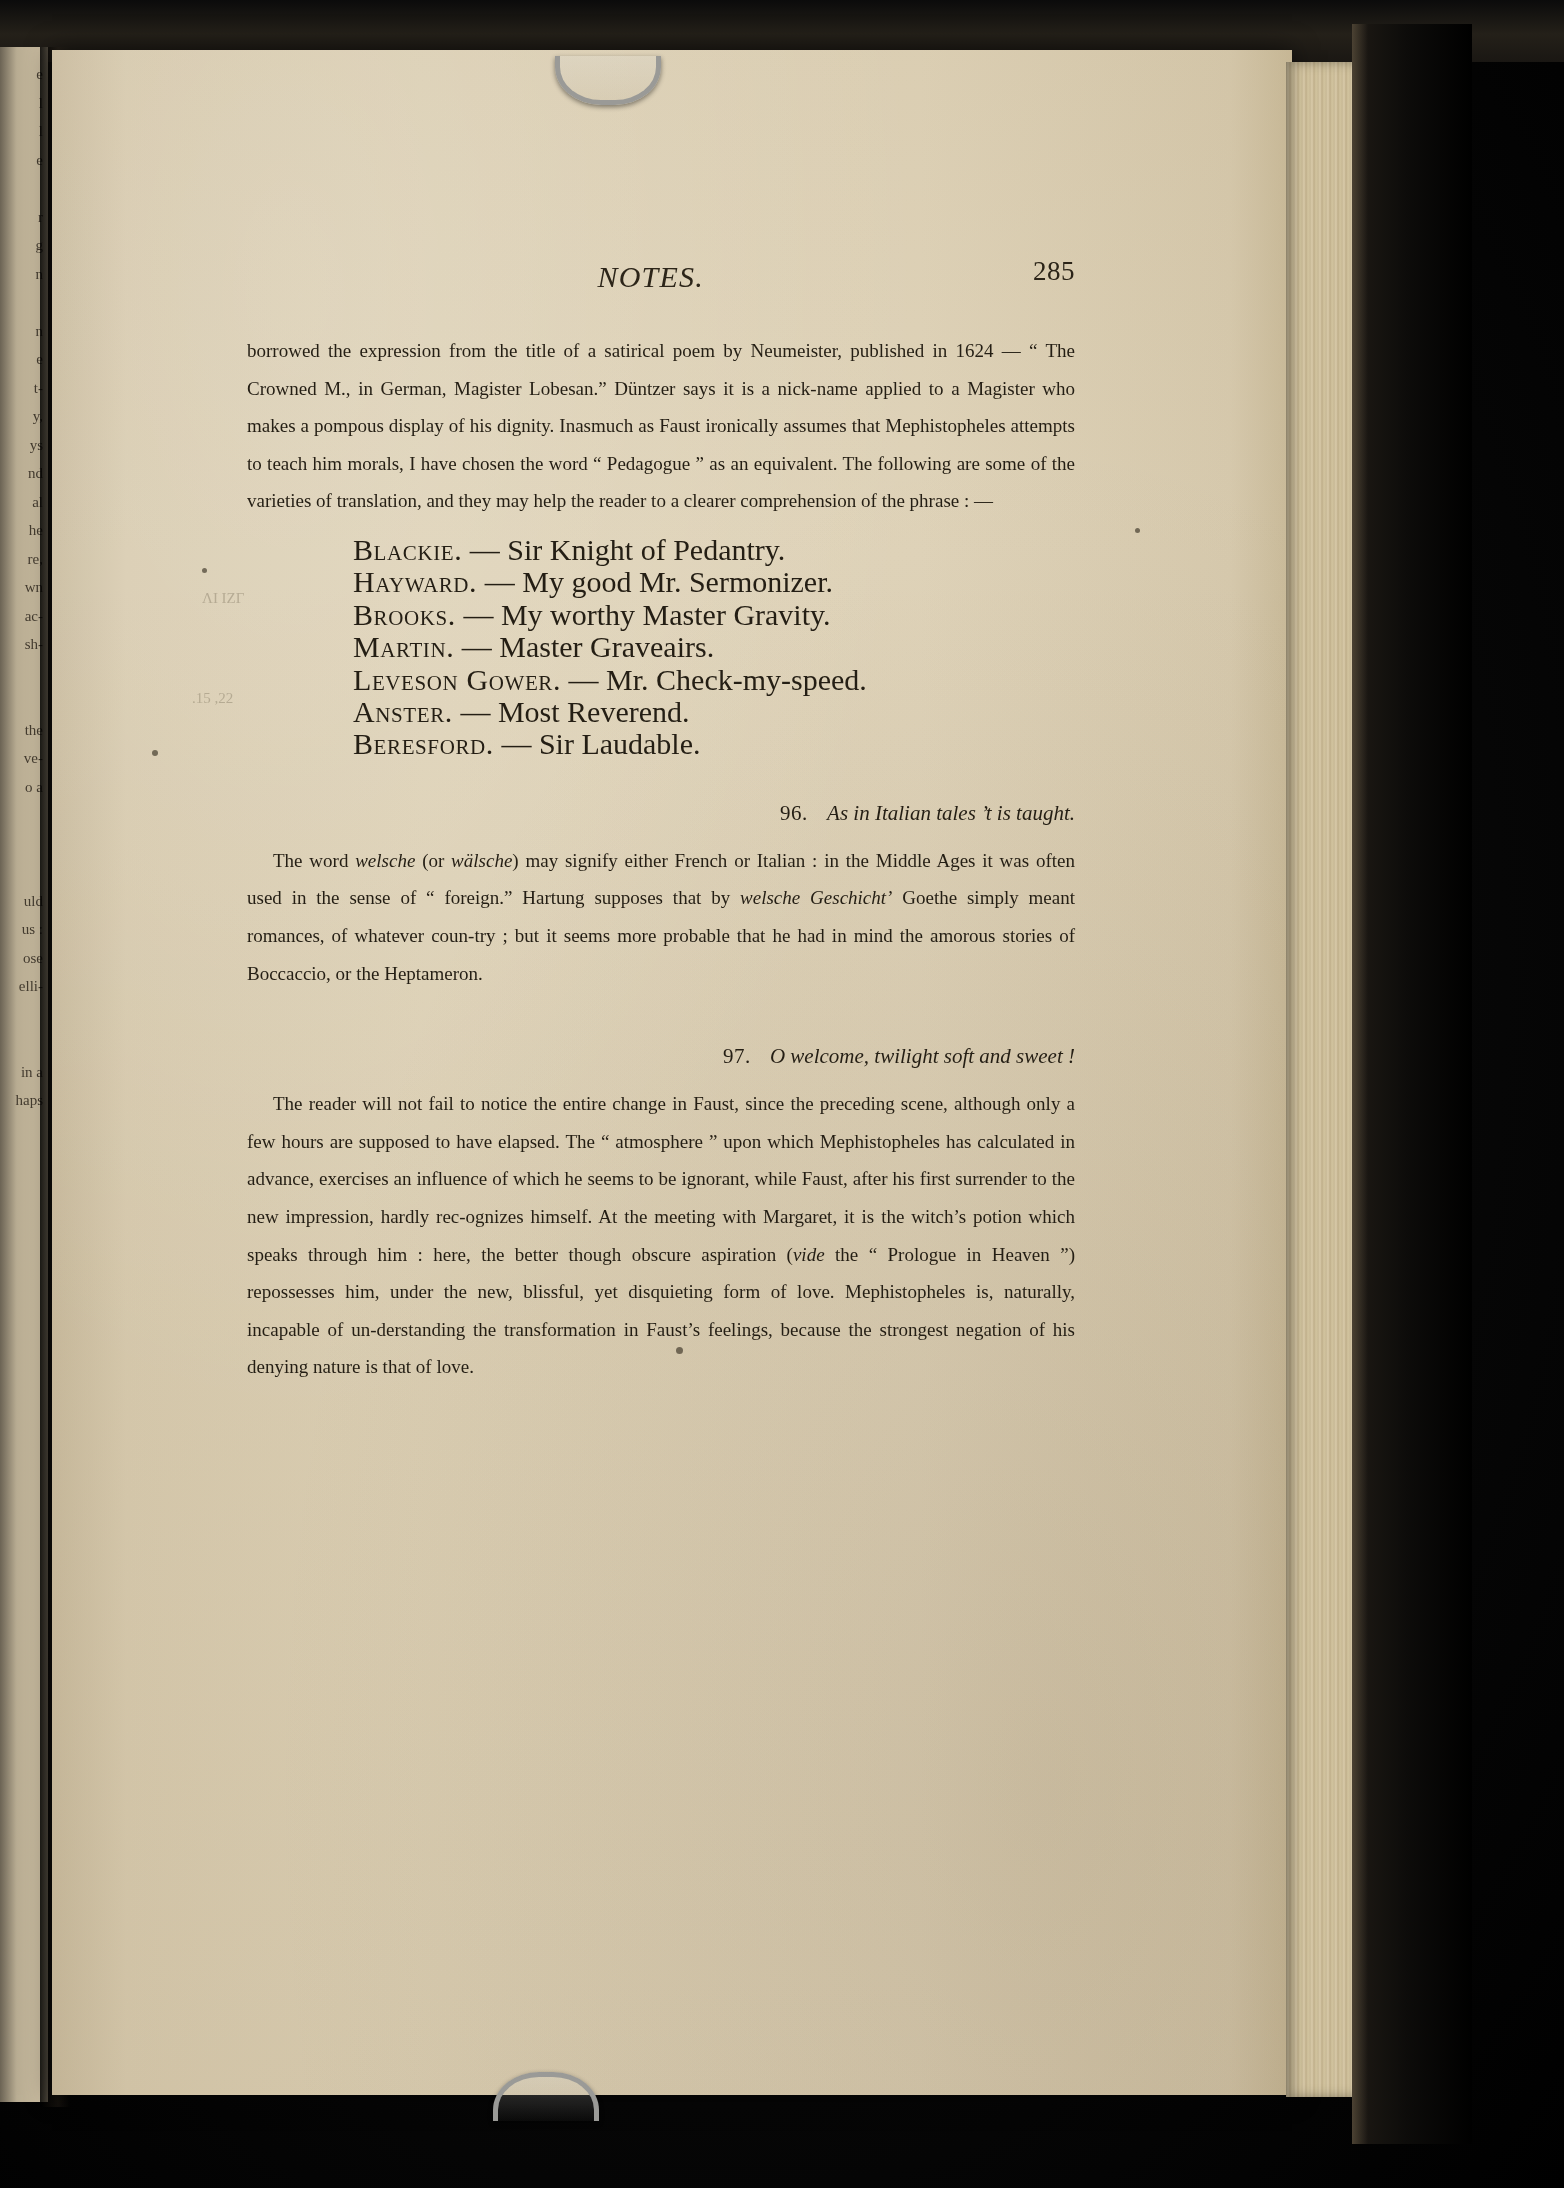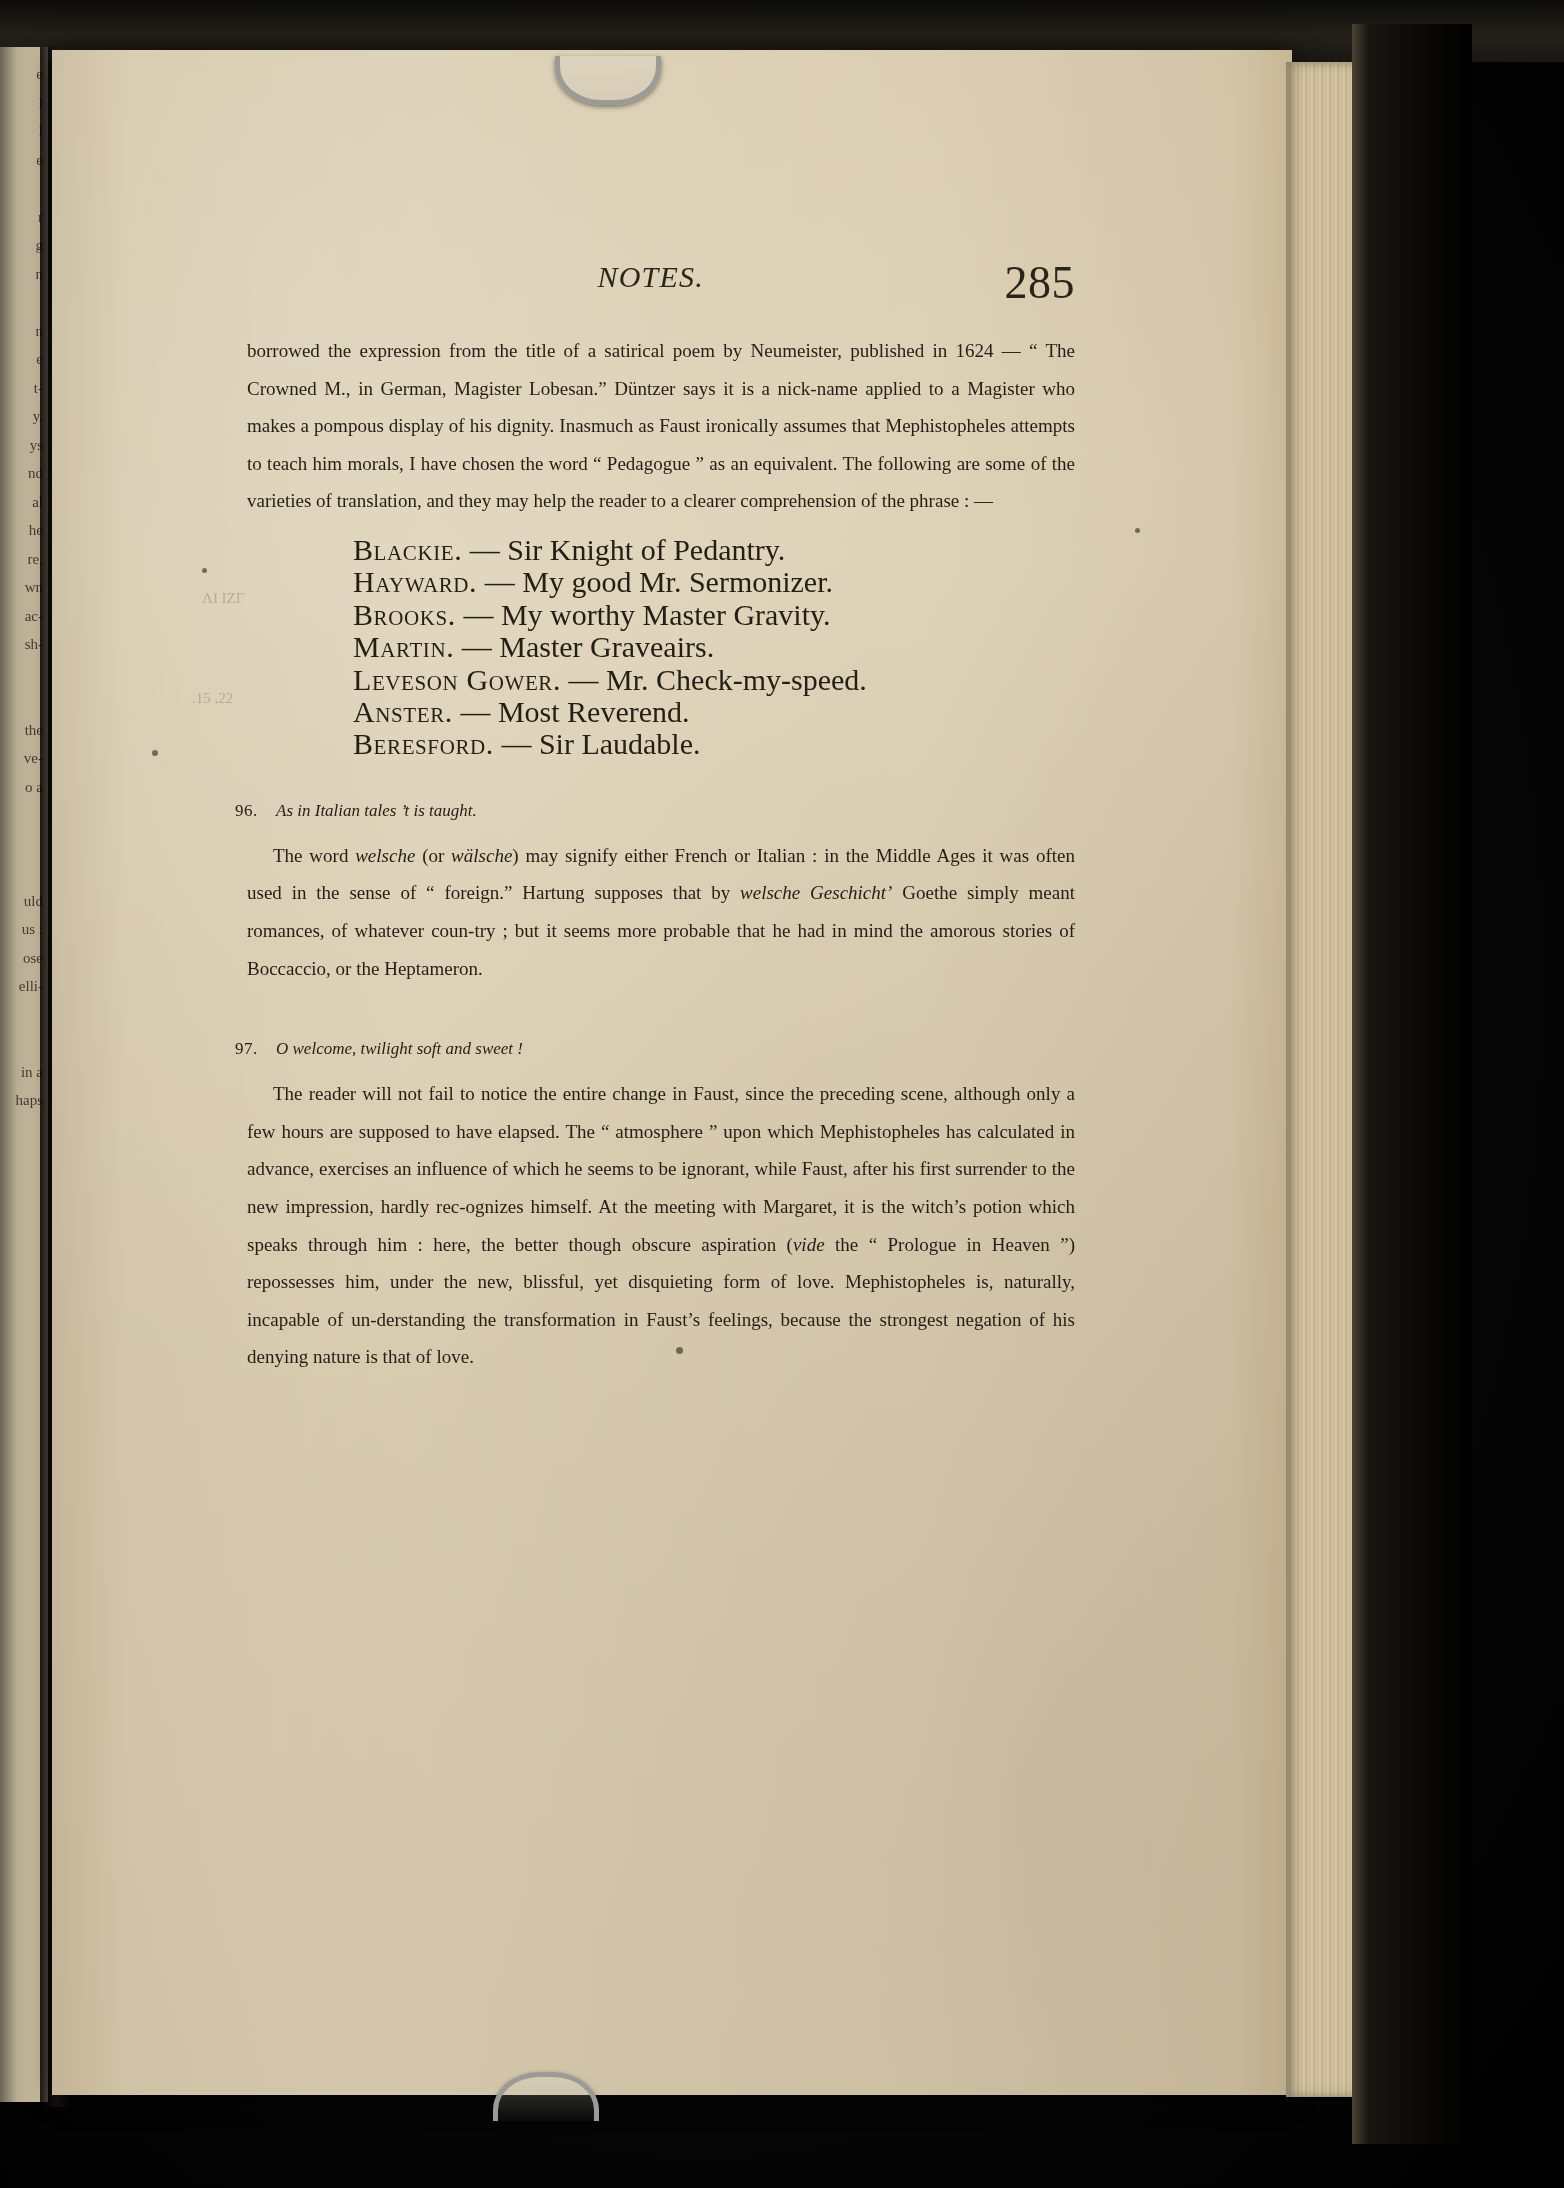--- a/index.html
+++ b/index.html
@@ -172,21 +172,21 @@
     top: 0;
     font-style: italic;
     font-size: 30px;
     letter-spacing: 1.2px;
     color: #2c2519;
   }
   .running-head .rh-folio {
     position: absolute;
     right: 0;
     top: -4px;
-    font-size: 46px;
+    font-size: 27px;
     letter-spacing: 0.5px;
     color: #2b2418;
   }
 
   p.body {
     margin: 0 0 0 12px;
     font-size: 19px;
     line-height: 37.6px;
     color: #241e14;
     text-align: justify;
@@ -204,22 +204,22 @@
     color: #241e14;
   }
   .var-list li { white-space: nowrap; }
   .sc {
     font-variant: small-caps;
     letter-spacing: 0.6px;
   }
 
   .note-head {
     margin: 40px 0 16px 0;
-    text-align: left;
-    font-size: 17px;
+    text-align: right;
+    font-size: 21px;
     color: #241e14;
   }
   .note-head .num { font-style: normal; letter-spacing: 0.5px; }
   .note-head .ttl { font-style: italic; margin-left: 14px; }
 
   i, em { font-style: italic; }
 
   
   .speck {
     position: absolute;

